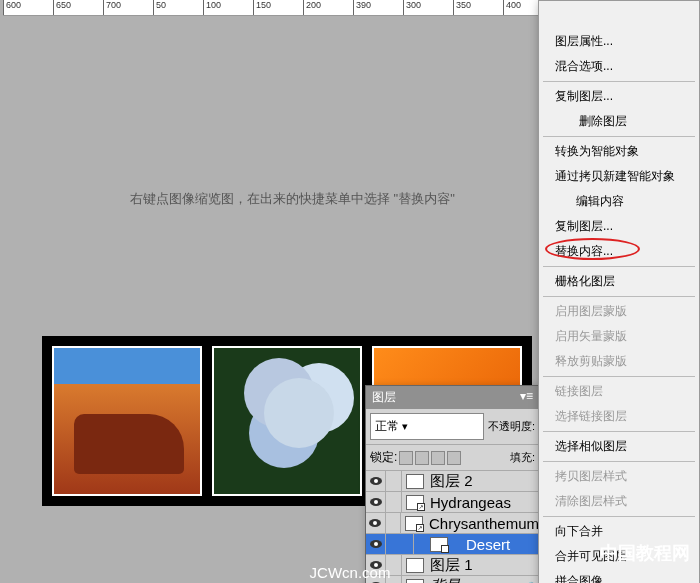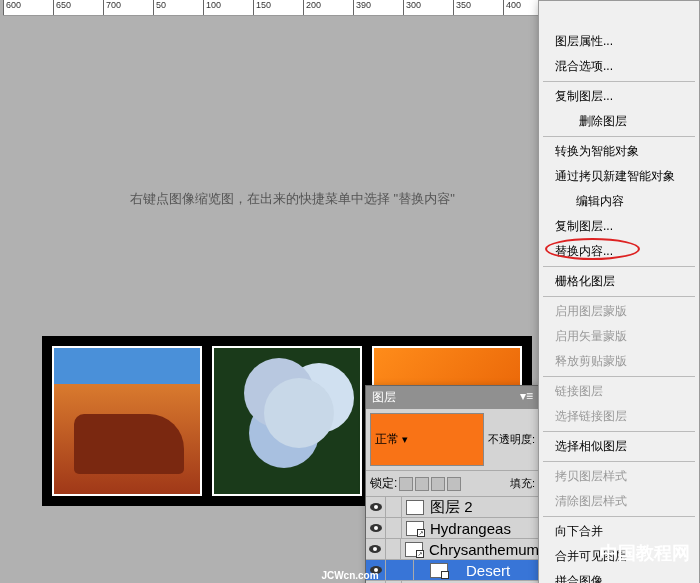--- a/index.html
+++ b/index.html
@@ -5,39 +5,39 @@
     * { margin: 0; padding: 0; box-sizing: border-box; font-family: "Microsoft YaHei", sans-serif; font-size: 12px; }
     body { width: 700px; height: 583px; background: #b1b1b1; position: relative; overflow: hidden; }
     
     
     .ruler-top { position: absolute; top: 0; left: 3px; width: 700px; height: 16px; background: #fff; border-bottom: 1px solid #999; display: flex; }
     .ruler-mark { position: relative; font-size: 9px; color: #333; padding-left: 2px; border-left: 1px solid #666; flex: 0 0 50px; }
     
     
     .watermark-top { position: absolute; top: 18px; right: 10px; font-size: 10px; color: #888; text-align: right; }
     .watermark-bottom { position: absolute; bottom: 18px; right: 10px; font-size: 18px; color: #fff; font-weight: bold; }
-    .jcw { position: absolute; bottom: 2px; left: 50%; transform: translateX(-50%); font-size: 10px; color: #fff; font-weight: bold; }
+    .jcw { position: absolute; bottom: 2px; left: 50%; transform: translateX(-50%); font-size: 15px; color: #fff; }
     
     
     .instruction { position: absolute; top: 190px; left: 130px; color: #555; font-size: 13px; }
     
     
     .image-strip { position: absolute; top: 336px; left: 42px; width: 490px; height: 170px; background: #000; padding: 10px; display: flex; gap: 10px; }
     .thumb { width: 150px; height: 150px; border: 2px solid #fff; background: #444; position: relative; overflow: hidden; }
     .desert-img { background: linear-gradient(to bottom, #4a90d9 0%, #4a90d9 25%, #d97a2e 25%, #a03818 100%); }
     .desert-rock { position: absolute; bottom: 20px; left: 20px; width: 110px; height: 60px; background: #7a2810; border-radius: 10px 35px 5px 5px; }
     .flower-img { background: #1a3a1a; }
     .flower-petal { position: absolute; top: 30px; left: 50px; width: 70px; height: 70px; background: #c8d8e8; border-radius: 50%; box-shadow: -20px -20px 0 0 #b8c8e0, 20px -15px 0 0 #d0e0f0, -15px 20px 0 0 #a8c0e0; }
     .orange-img { background: linear-gradient(135deg, #ff8c1a, #e05500); }
     
     
     .layers-panel { position: absolute; top: 385px; left: 365px; width: 175px; background: #d4d4d4; border: 1px solid #666; box-shadow: 2px 2px 8px rgba(0,0,0,0.3); }
     .panel-header { background: #909090; padding: 3px 6px; font-size: 11px; color: #fff; display: flex; justify-content: space-between; }
     .panel-dropdown { display: flex; padding: 4px; gap: 4px; align-items: center; border-bottom: 1px solid #aaa; }
-    .dropdown { background: #f97316; border: 1px solid #888; font-size: 11px; padding: 17px 4px; flex: 1; }
+    .dropdown { background: #ffffff; border: 1px solid #888; font-size: 11px; padding: 4px 4px; flex: 1; }
     .panel-lock-row { display: flex; padding: 4px; align-items: center; border-bottom: 1px solid #aaa; font-size: 11px; gap: 2px; }
     .lock-icons { display: flex; gap: 2px; }
     .lock-icon { width: 14px; height: 14px; background: #c0c0c0; border: 1px solid #888; }
     
     .layer-row { display: flex; align-items: center; border-bottom: 1px solid #aaa; height: 21px; background: #d4d4d4; }
     .layer-row.selected { background: #3875d7; color: #fff; gap: 12px; }
     .eye-col { width: 20px; height: 100%; border-right: 1px solid #aaa; display: flex; align-items: center; justify-content: center; }
     .eye-icon { width: 12px; height: 8px; background: #333; border-radius: 50%; position: relative; }
     .eye-icon::after { content: ''; position: absolute; top: 2px; left: 4px; width: 4px; height: 4px; background: #fff; border-radius: 50%; }
     .link-col { width: 16px; border-right: 1px solid #aaa; height: 100%; }

